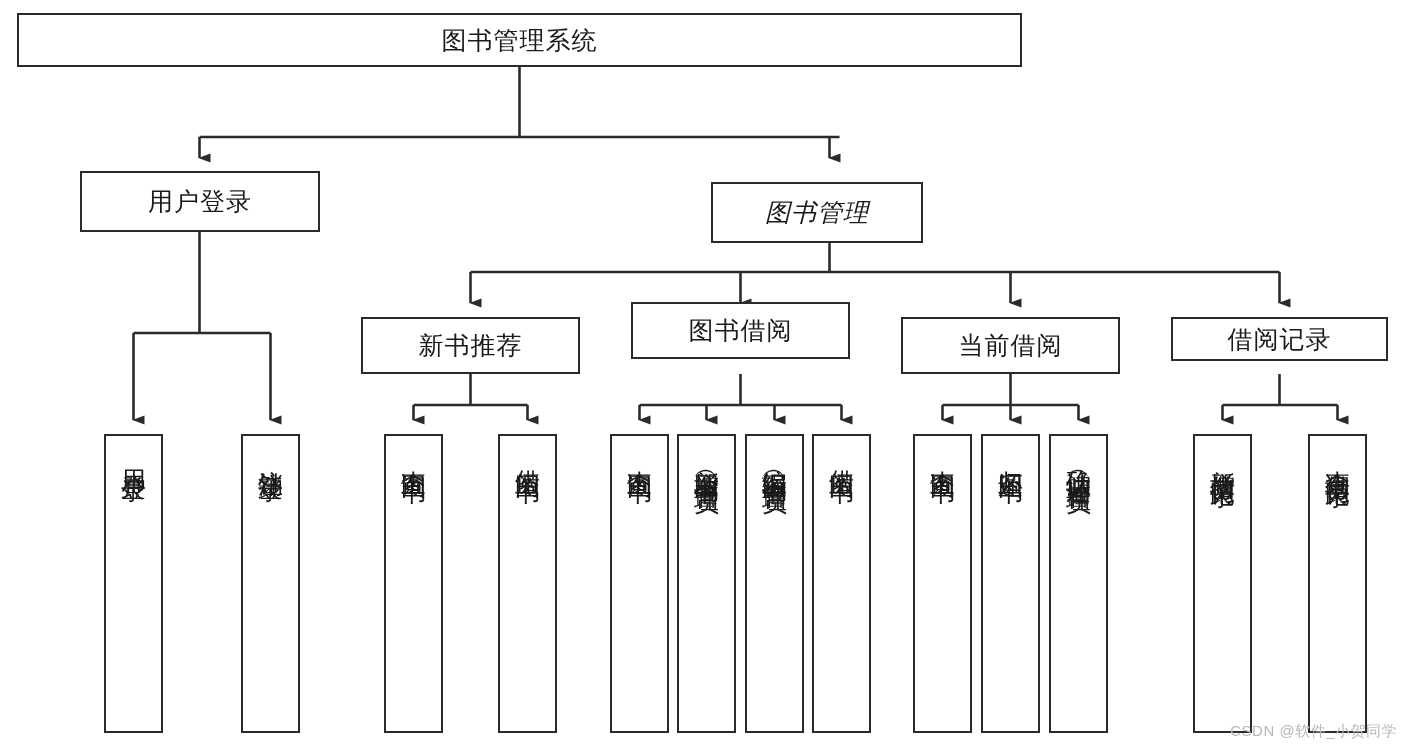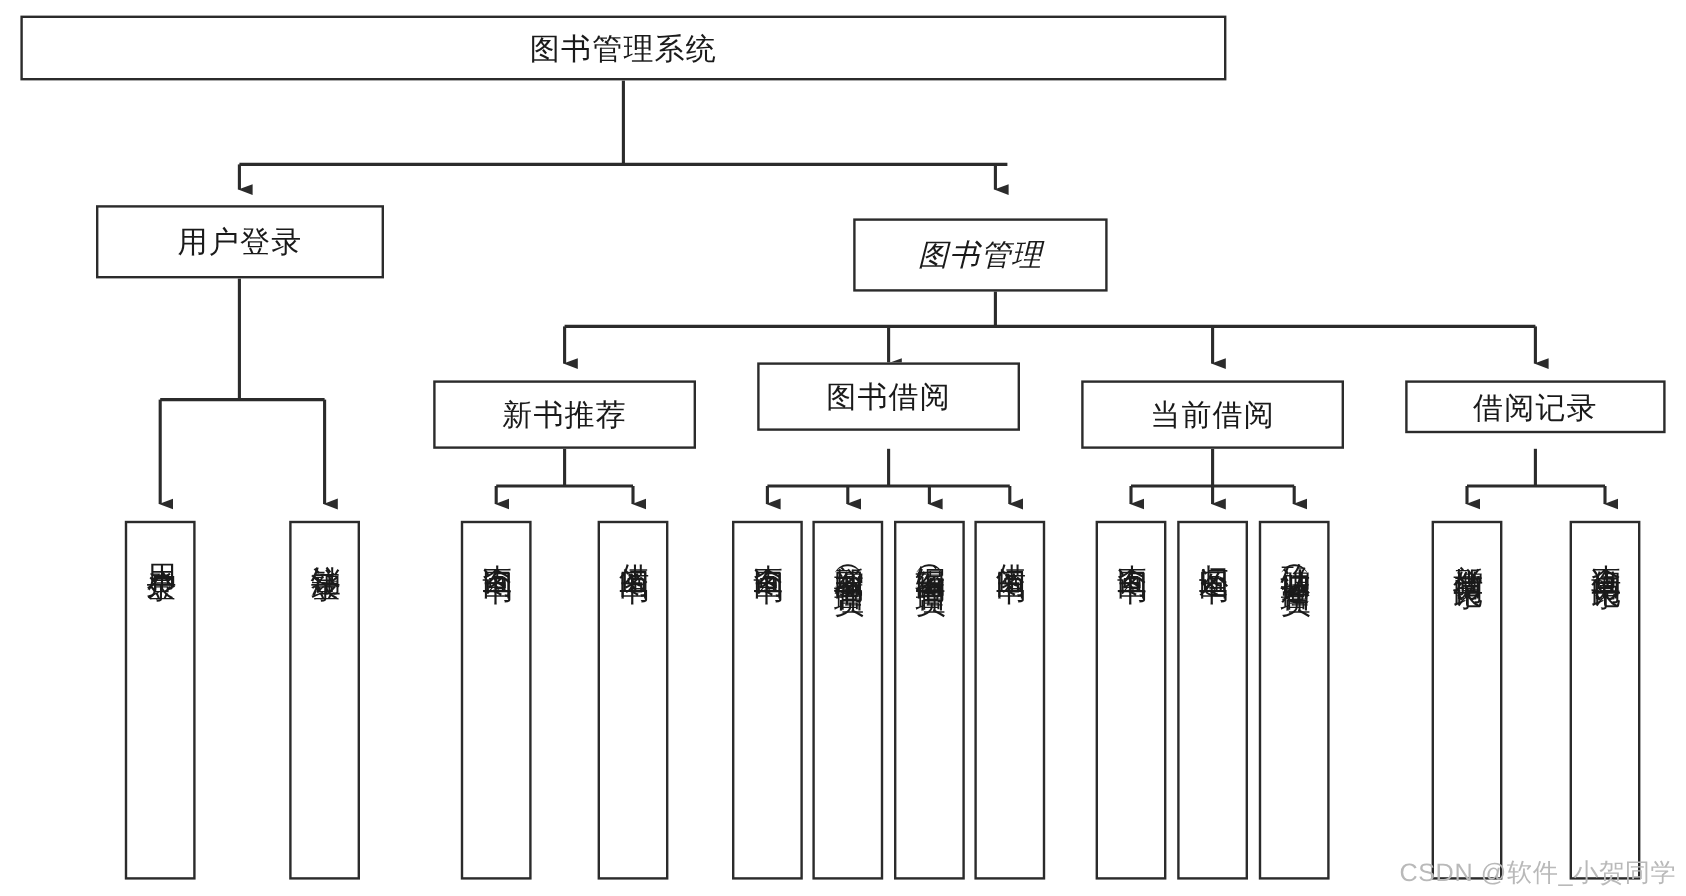--- a/index.html
+++ b/index.html
@@ -48,21 +48,21 @@
     writing-mode: vertical-rl;
     text-orientation: upright;
     letter-spacing: 3px;
     line-height: 1;
     white-space: nowrap;
   }
   .watermark {
     position: absolute;
     right: 8px;
     bottom: 6px;
-    font-size: 21px;
+    font-size: 15px;
     color: #b9b9b9;
     white-space: nowrap;
     letter-spacing: 0.5px;
   }
 </style>
 </head>
 <body>
 
 <div id="canvas">
 

